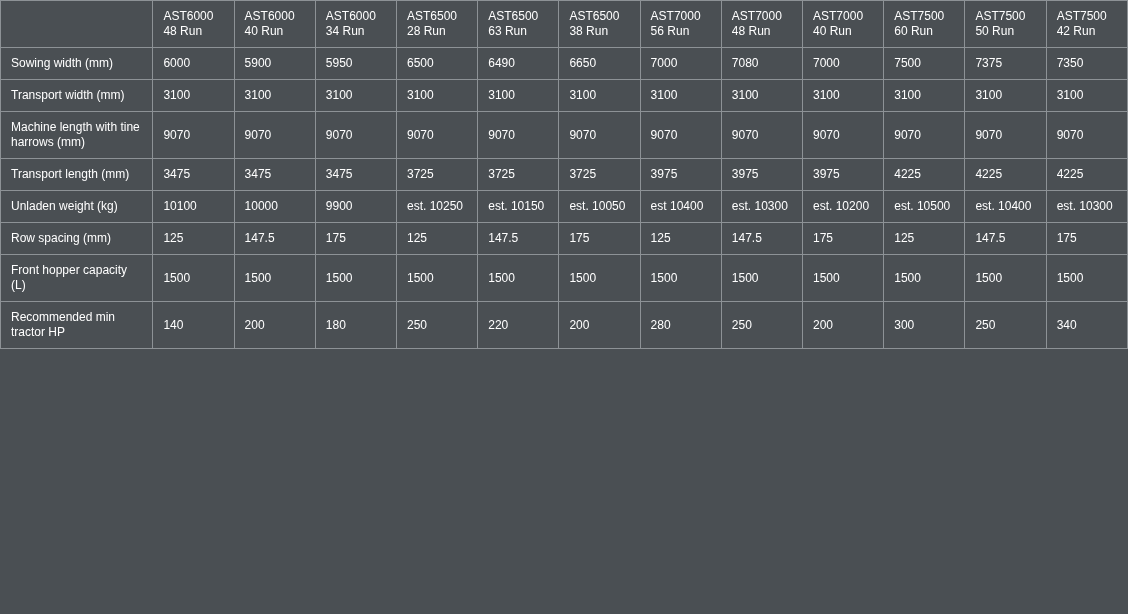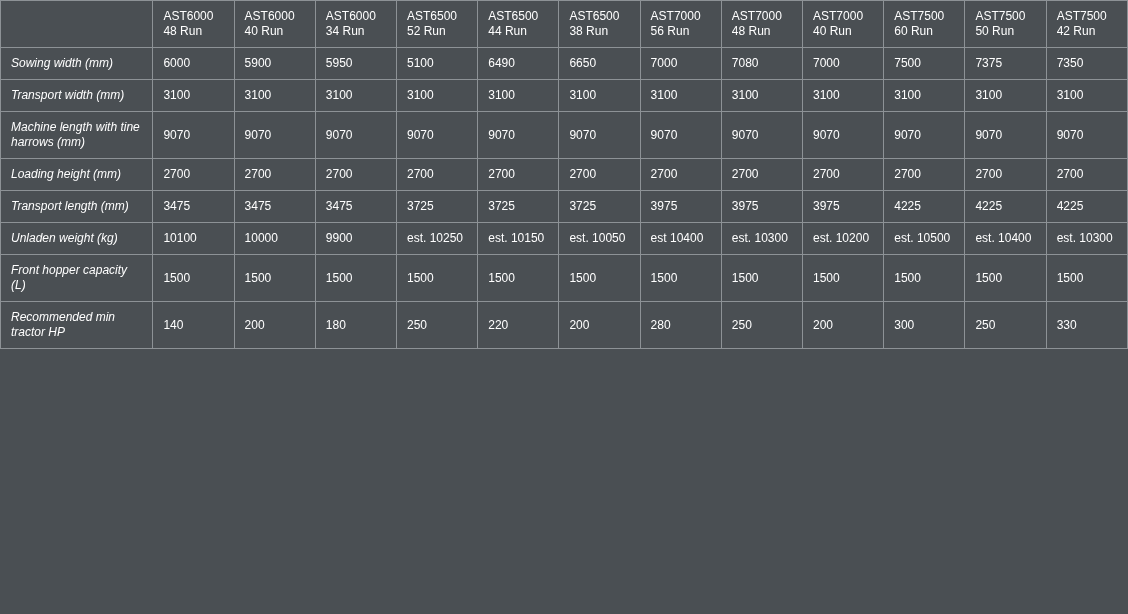--- a/index.html
+++ b/index.html
@@ -44,21 +44,20 @@
   }
   thead th.corner {
     border-top-color: transparent;
     border-left-color: transparent;
   }
   col.rowlabel { width: 152px; }
   col.datacol { width: 81px; }
   td.rowlabel {
     font-size: 12px;
     line-height: 1.3;
-    font-style: italic;
   }
   .hdr-line { display: block; white-space: nowrap; }
 </style>
 </head>
 <body>
 
 <table id="spec-table">
   <colgroup>
     <col class="rowlabel">
     <col class="datacol">
@@ -84,25 +83,25 @@
         <th>
           <span class="hdr-line">AST6000</span>
           <span class="hdr-line">40 Run</span>
         </th>
         <th>
           <span class="hdr-line">AST6000</span>
           <span class="hdr-line">34 Run</span>
         </th>
         <th>
           <span class="hdr-line">AST6500</span>
-          <span class="hdr-line">52 Run</span>
+          <span class="hdr-line">28 Run</span>
         </th>
         <th>
           <span class="hdr-line">AST6500</span>
-          <span class="hdr-line">44 Run</span>
+          <span class="hdr-line">63 Run</span>
         </th>
         <th>
           <span class="hdr-line">AST6500</span>
           <span class="hdr-line">38 Run</span>
         </th>
         <th>
           <span class="hdr-line">AST7000</span>
           <span class="hdr-line">56 Run</span>
         </th>
         <th>
@@ -126,21 +125,21 @@
           <span class="hdr-line">42 Run</span>
         </th>
       </tr>
   </thead>
   <tbody>
       <tr>
         <td class="rowlabel">Sowing width (mm)</td>
         <td>6000</td>
         <td>5900</td>
         <td>5950</td>
-        <td>5100</td>
+        <td>6500</td>
         <td>6490</td>
         <td>6650</td>
         <td>7000</td>
         <td>7080</td>
         <td>7000</td>
         <td>7500</td>
         <td>7375</td>
         <td>7350</td>
       </tr>
       <tr>
@@ -165,35 +164,20 @@
         <td>9070</td>
         <td>9070</td>
         <td>9070</td>
         <td>9070</td>
         <td>9070</td>
         <td>9070</td>
         <td>9070</td>
         <td>9070</td>
         <td>9070</td>
         <td>9070</td>
-      </tr>
-      <tr>
-        <td class="rowlabel">Loading height (mm)</td>
-        <td>2700</td>
-        <td>2700</td>
-        <td>2700</td>
-        <td>2700</td>
-        <td>2700</td>
-        <td>2700</td>
-        <td>2700</td>
-        <td>2700</td>
-        <td>2700</td>
-        <td>2700</td>
-        <td>2700</td>
-        <td>2700</td>
       </tr>
       <tr>
         <td class="rowlabel">Transport length (mm)</td>
         <td>3475</td>
         <td>3475</td>
         <td>3475</td>
         <td>3725</td>
         <td>3725</td>
         <td>3725</td>
         <td>3975</td>
@@ -212,20 +196,35 @@
         <td>est. 10150</td>
         <td>est. 10050</td>
         <td>est 10400</td>
         <td>est. 10300</td>
         <td>est. 10200</td>
         <td>est. 10500</td>
         <td>est. 10400</td>
         <td>est. 10300</td>
       </tr>
       <tr>
+        <td class="rowlabel">Row spacing (mm)</td>
+        <td>125</td>
+        <td>147.5</td>
+        <td>175</td>
+        <td>125</td>
+        <td>147.5</td>
+        <td>175</td>
+        <td>125</td>
+        <td>147.5</td>
+        <td>175</td>
+        <td>125</td>
+        <td>147.5</td>
+        <td>175</td>
+      </tr>
+      <tr>
         <td class="rowlabel">Front hopper capacity (L)</td>
         <td>1500</td>
         <td>1500</td>
         <td>1500</td>
         <td>1500</td>
         <td>1500</td>
         <td>1500</td>
         <td>1500</td>
         <td>1500</td>
         <td>1500</td>
@@ -239,16 +238,16 @@
         <td>200</td>
         <td>180</td>
         <td>250</td>
         <td>220</td>
         <td>200</td>
         <td>280</td>
         <td>250</td>
         <td>200</td>
         <td>300</td>
         <td>250</td>
-        <td>330</td>
+        <td>340</td>
       </tr>
     </tbody>
 </table>
 
 </body></html>

